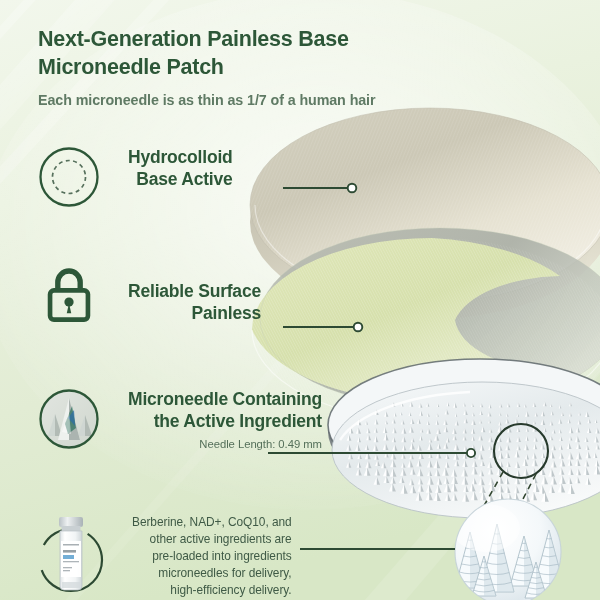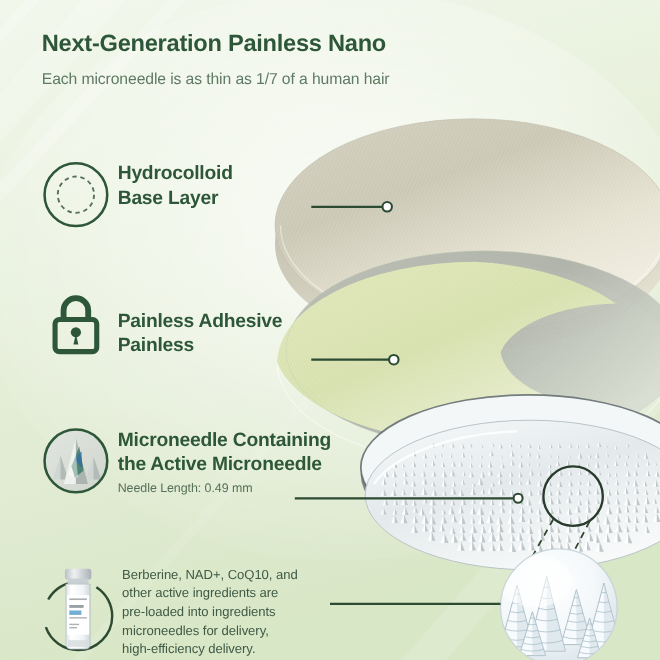--- a/index.html
+++ b/index.html
@@ -14,27 +14,27 @@
   #bg { position:absolute; inset:0; z-index:0; }
 
   
   #header { position:absolute; left:38px; top:26px; z-index:20; width:430px; }
   #title {
     font-size:21.5px; font-weight:bold; color:#2d5738;
     line-height:1.30; letter-spacing:-0.25px;
   }
   #subtitle {
     font-size:14.3px; color:#5f7a64; margin-top:9px;
-    line-height:1.3; letter-spacing:-0.1px;
+    line-height:1.3; letter-spacing:-0.1px;font-weight:bold;
   }
 
   
   .feature { position:absolute; z-index:22; display:flex; align-items:flex-start; }
   .f-icon { flex:0 0 auto; position:relative; }
-  .f-text { margin-left:7px; }
+  .f-text { margin-left:28px;text-align:right; }
   .f-head {
     font-size:17.5px; font-weight:bold; color:#2d5738;
     line-height:1.26; letter-spacing:-0.2px;
   }
   .f-sub { font-size:11.3px; color:#55705a; margin-top:6px; letter-spacing:-0.05px; }
   .f-body {
     font-size:11.9px; color:#3f5a46; line-height:1.42; letter-spacing:-0.05px;
   }
 
   #feat-hydro { left:38px; top:146px; }
@@ -905,52 +905,53 @@
   </g>
   <g fill="#ffffff" stroke="#2d4a33" stroke-width="1.9">
     <circle cx="352" cy="188" r="4.3"></circle>
     <circle cx="358" cy="327" r="4.3"></circle>
     <circle cx="471" cy="453" r="4.1"></circle>
   </g>
 </svg>
 
 <div id="header">
   <div id="title">
-    <div>Next-Generation Painless Nano</div>
+    <div>Next-Generation Painless Base</div>
+    <div>Microneedle Patch</div>
   </div>
   <div id="subtitle">Each microneedle is as thin as 1/7 of a human hair</div>
 </div>
 
 <div class="feature" id="feat-hydro">
   <div class="f-icon">
     <svg class="circ-icon" viewBox="0 0 62 62">
       <circle cx="31" cy="31" r="28.5" fill="none" stroke="#2d5738" stroke-width="2.3"></circle>
       <circle cx="31" cy="31" r="16.5" fill="none" stroke="#56705c" stroke-width="1.7" stroke-dasharray="4 3.4"></circle>
     </svg>
   </div>
   <div class="f-text">
     <div class="f-head">
       <div>Hydrocolloid</div>
-      <div>Base Layer</div>
+      <div>Base Active</div>
     </div>
   </div>
 </div>
 
 <div class="feature" id="feat-adhes">
   <div class="f-icon">
     <svg class="circ-icon" viewBox="0 0 62 72">
       <path d="M18 33 V23.5 A13 13 0 0 1 44 23.5 V33" fill="none" stroke="#2d5738" stroke-width="6.2" stroke-linecap="butt"></path>
       <rect x="9" y="33" width="44" height="34" rx="4.5" fill="none" stroke="#2d5738" stroke-width="5.4"></rect>
       <circle cx="31" cy="46.5" r="5.4" fill="#2d5738"></circle>
       <path d="M31 48 L28.4 59.5 L33.6 59.5 Z" fill="#2d5738"></path>
     </svg>
   </div>
   <div class="f-text" style="margin-top:18px;">
     <div class="f-head">
-      <div>Painless Adhesive</div>
+      <div>Reliable Surface</div>
       <div>Painless</div>
     </div>
   </div>
 </div>
 
 <div class="feature" id="feat-micro">
   <div class="f-icon">
     <svg class="circ-icon" viewBox="0 0 62 62">
       <defs>
         <clipPath id="icClip">
@@ -972,21 +973,21 @@
         <path d="M27 36 L34 18 L38 40 L30 46 Z" fill="#3e7a68" opacity="0.85"></path>
         <path d="M30 30 L36 22 L37 38 Z" fill="#2f6fa0" opacity="0.8"></path>
         <path d="M24 44 L31 24 L33 46 Z" fill="#ffffff" opacity="0.45"></path>
       </g>
       <circle cx="31" cy="31" r="28.5" fill="none" stroke="#2d5738" stroke-width="2.3"></circle>
     </svg>
   </div>
   <div class="f-text">
     <div class="f-head">
       <div>Microneedle Containing</div>
-      <div>the Active Microneedle</div>
+      <div>the Active Ingredient</div>
     </div>
     <div class="f-sub">Needle Length: 0.49 mm</div>
   </div>
 </div>
 
 <div class="feature" id="feat-ingr">
   <div class="f-icon">
     <svg class="vial-icon" viewBox="0 0 66 92">
       <defs>
         <linearGradient id="vialBody" x1="0" y1="0" x2="1" y2="0">

